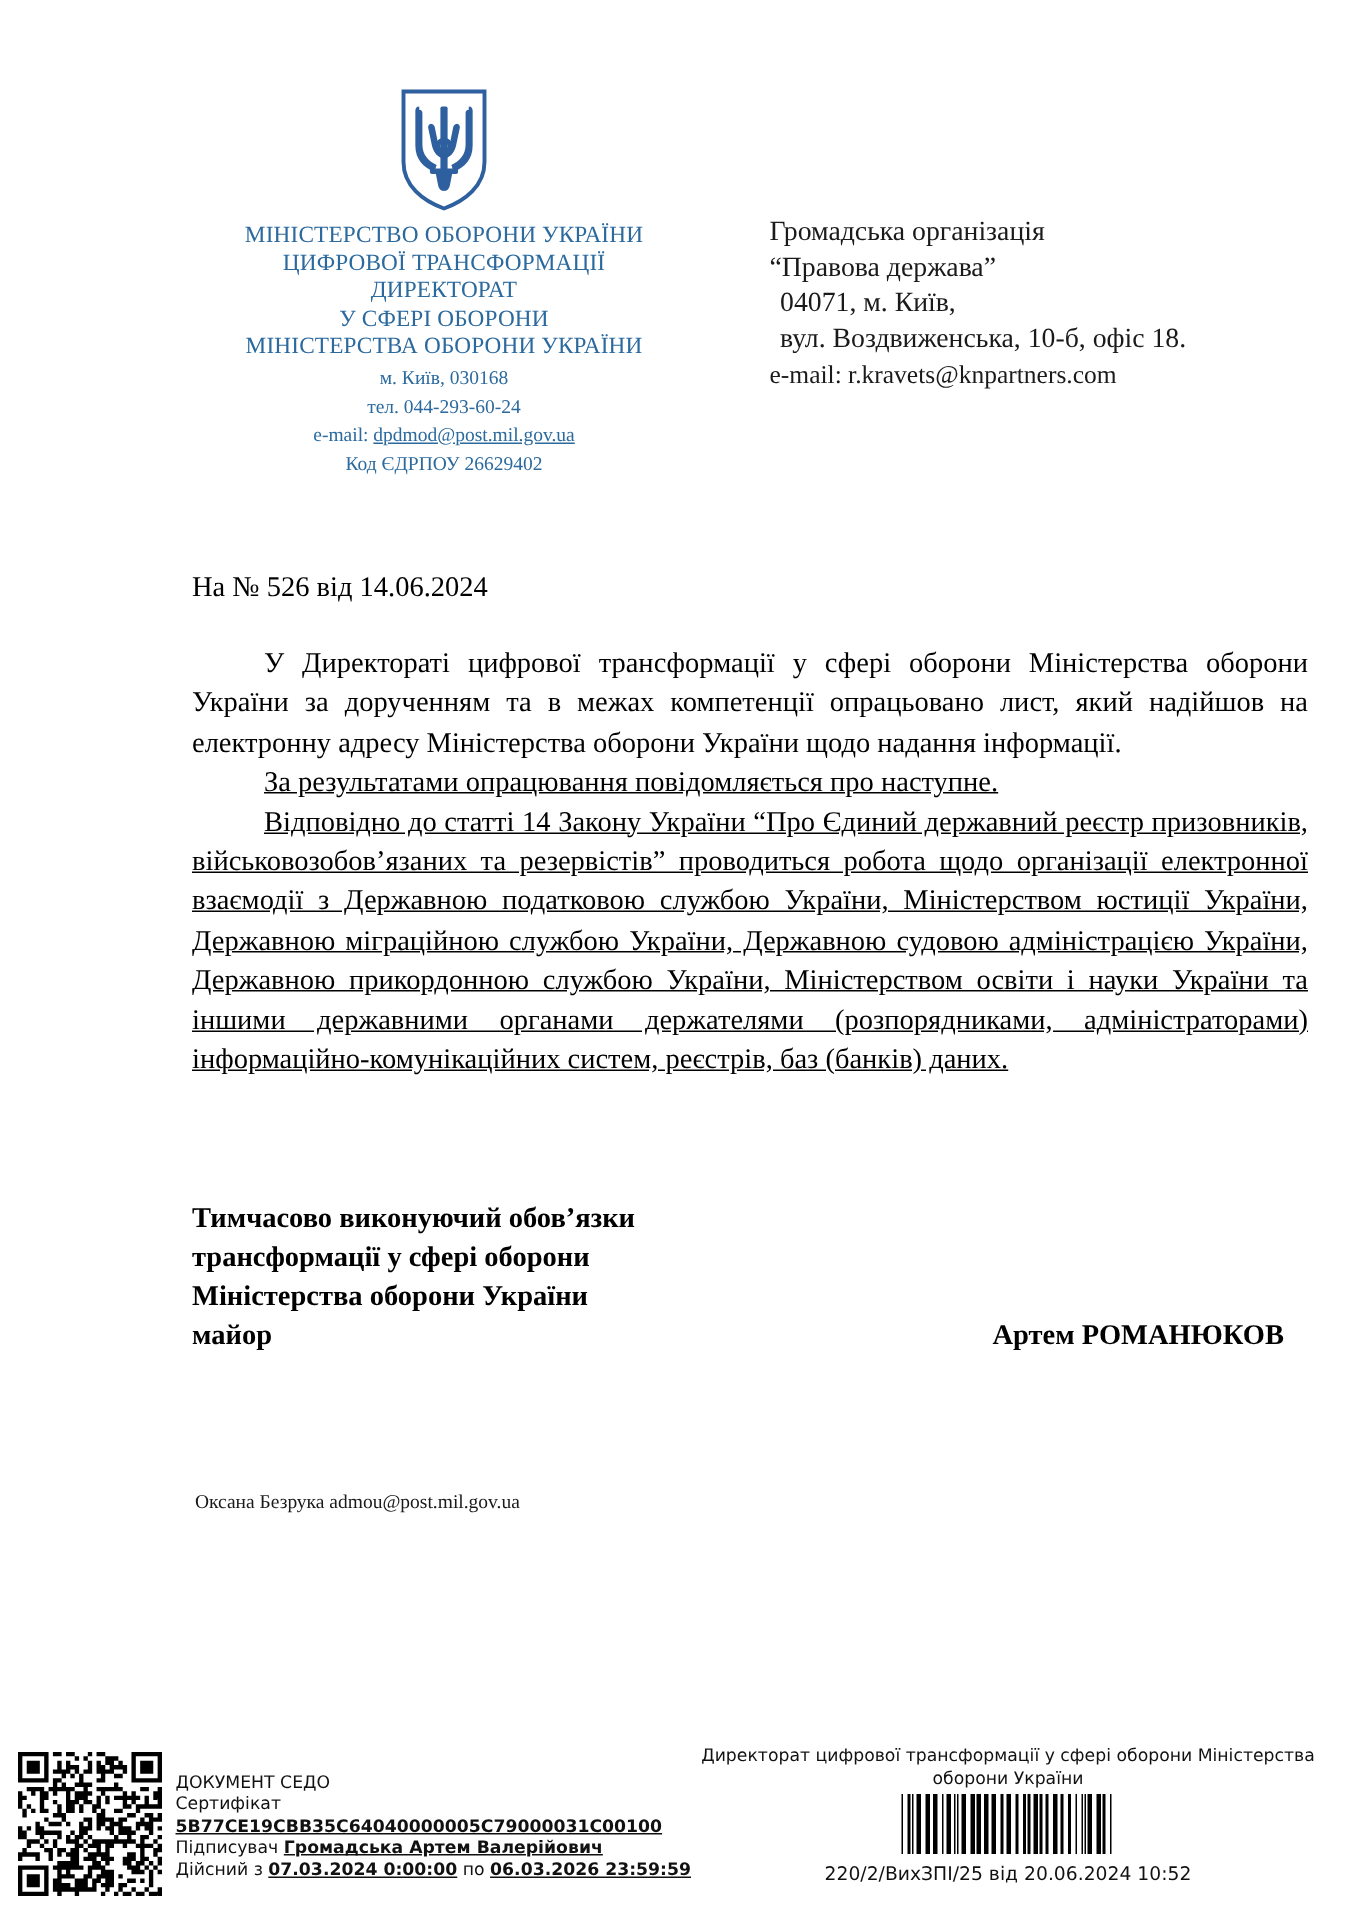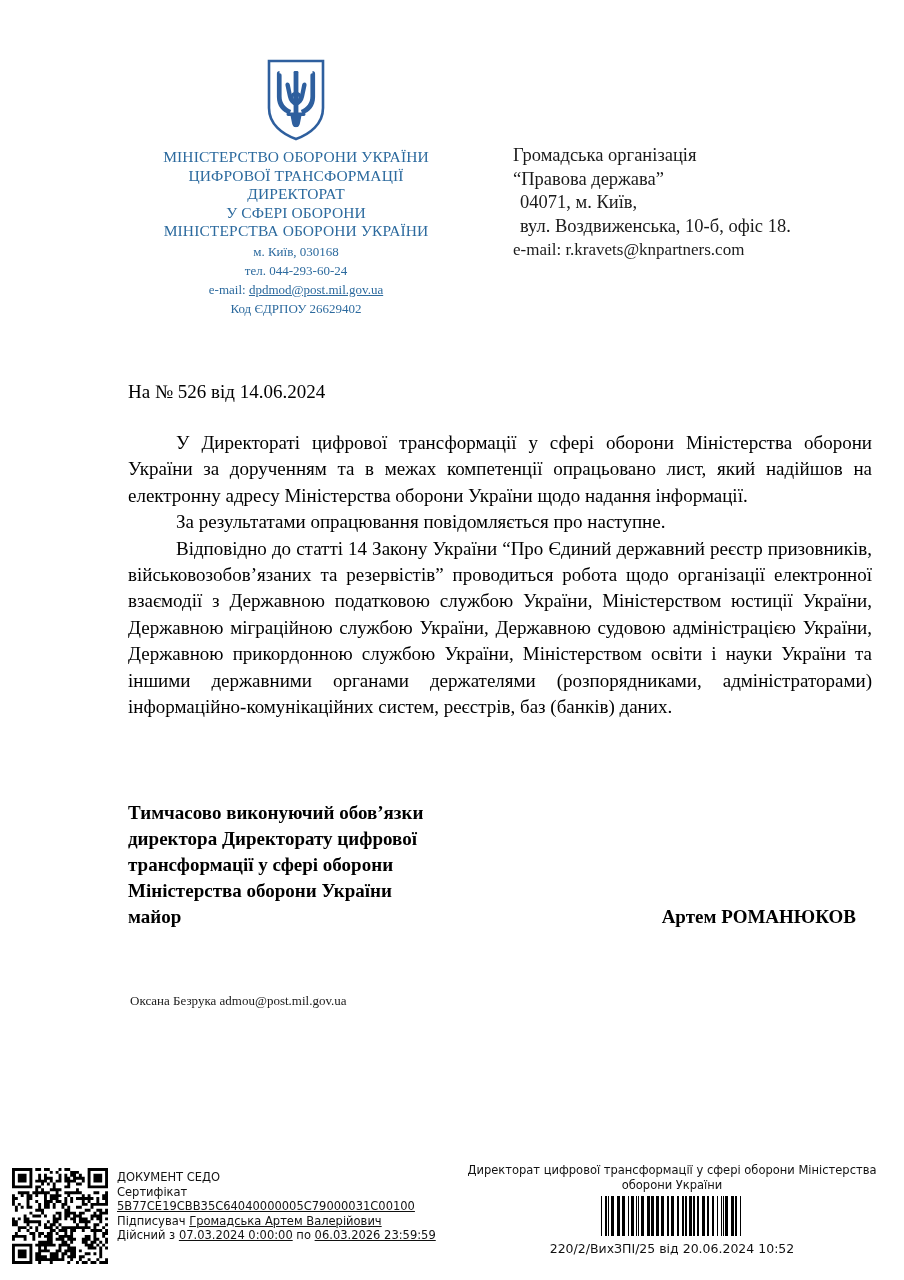--- a/index.html
+++ b/index.html
@@ -91,20 +91,21 @@
   .para {
     font-size: 19px;
     line-height: 26.4px;
     text-align: justify;
     text-indent: 48px;
     margin: 0;
     hyphens: none;
   }
   .para + .para {
     margin-top: 0;
+    text-decoration: underline;
   }
 
   
   .sig-block {
     position: absolute;
     left: 128px;
     top: 800px;
     width: 744px;
     font-weight: bold;
   }
@@ -143,40 +144,41 @@
     line-height: 17px;
     color: #1a1a1a;
   }
 
   
   .sedo {
     position: absolute;
     left: 12px;
     top: 1168px;
     display: flex;
-    align-items: flex-start;
+    align-items: center;
     gap: 9px;
     font-family: "DejaVu Sans", "Liberation Sans", sans-serif;
   }
   .qr {
     width: 96px;
     height: 96px;
     flex: 0 0 96px;
     display: block;
     image-rendering: pixelated;
   }
   .sedo-text {
     font-size: 11.5px;
     line-height: 14.6px;
     color: #111111;
     padding-top: 2px;
     white-space: nowrap;
   }
   .sedo-text .u {
     text-decoration: underline;
+    font-weight: bold;
   }
 
   
   .barcode-block {
     position: absolute;
     left: 452px;
     top: 1163px;
     width: 440px;
     text-align: center;
     font-family: "DejaVu Sans", "Liberation Sans", sans-serif;
@@ -244,21 +246,20 @@
 
   <div class="body-block">
     <p class="para">У Директораті цифрової трансформації у сфері оборони Міністерства оборони України за дорученням та в межах компетенції опрацьовано лист, який надійшов на електронну адресу Міністерства оборони України щодо надання інформації.</p>
     <p class="para">За результатами опрацювання повідомляється про наступне.</p>
     <p class="para">Відповідно до статті 14 Закону України “Про Єдиний державний реєстр призовників, військовозобов’язаних та резервістів” проводиться робота щодо організації електронної взаємодії з Державною податковою службою України, Міністерством юстиції України, Державною міграційною службою України, Державною судовою адміністрацією України, Державною прикордонною службою України,  Міністерством освіти і науки України та іншими державними органами держателями (розпорядниками, адміністраторами) інформаційно-комунікаційних систем, реєстрів, баз (банків) даних.</p>
   </div>
 
   <div class="sig-block">
     <div class="sig-title">
       <div>Тимчасово виконуючий обов’язки</div>
-      <div>директора Директорату цифрової</div>
       <div>трансформації у сфері оборони</div>
       <div class="last">Міністерства оборони України</div>
     </div>
     <div class="sig-rank-row">
       <span class="sig-rank">майор</span>
       <span class="sig-name">Артем РОМАНЮКОВ</span>
     </div>
   </div>
 
   <div class="executor">Оксана Безрука admou@post.mil.gov.ua</div>

